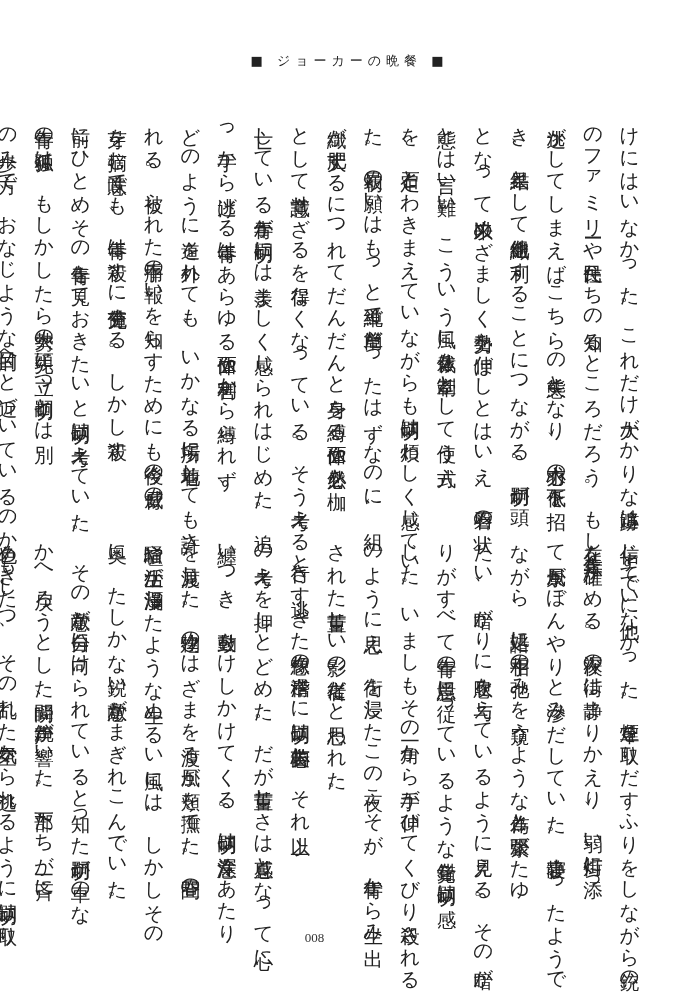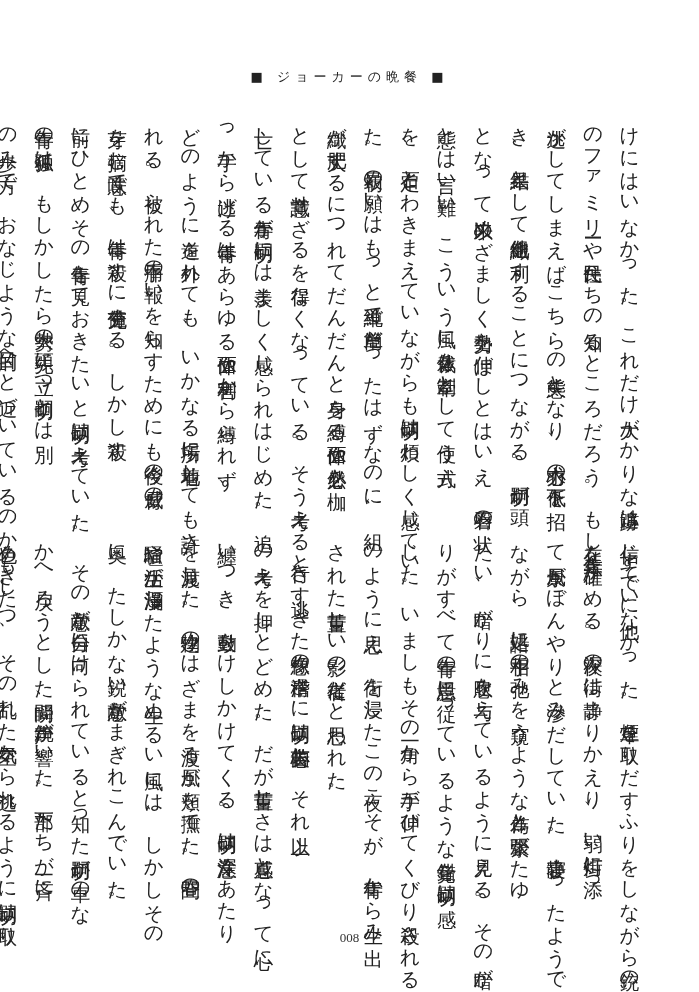--- a/index.html
+++ b/index.html
@@ -2,37 +2,37 @@
 <html><head>
 <meta charset="utf-8">
 <style>
   html, body { margin: 0; padding: 0; background: #ffffff; }
   body {
     width: 699px; height: 992px; position: relative; overflow: hidden;
     font-family: "DejaVu Serif", "Liberation Serif", serif;
     color: #1a1a1a;
   }
   .header {
-    position: absolute; top: 68px; left: 0; width: 699px;
+    position: absolute; top: 52px; left: 0; width: 699px;
     text-align: center; font-size: 13px; letter-spacing: 5px; color: #222;
   }
   .block {
     position: absolute;
     writing-mode: vertical-rl;
     -webkit-writing-mode: vertical-rl;
     font-size: 19.5px;
     line-height: 36.6px;
     letter-spacing: 0.3px;
     color: #222;
   }
   .block-top { top: 114px; right: 52px; height: 392px; width: 600px; }
   .block-bottom { top: 530px; right: 52px; height: 392px; width: 560px; }
   .line { display: block; white-space: nowrap; }
   .page-number {
-    position: absolute; top: 930px; left: 0; width: 699px;
+    position: absolute; top: 930px; left: 0; width: 629px;
     text-align: center; font-size: 13px; color: #333;
     font-family: "Liberation Serif", serif;
   }
 </style>
 </head>
 <body>
 
 <div class="header">■ ジョーカーの晩餐 ■</div>
 
 <div class="block block-top">

